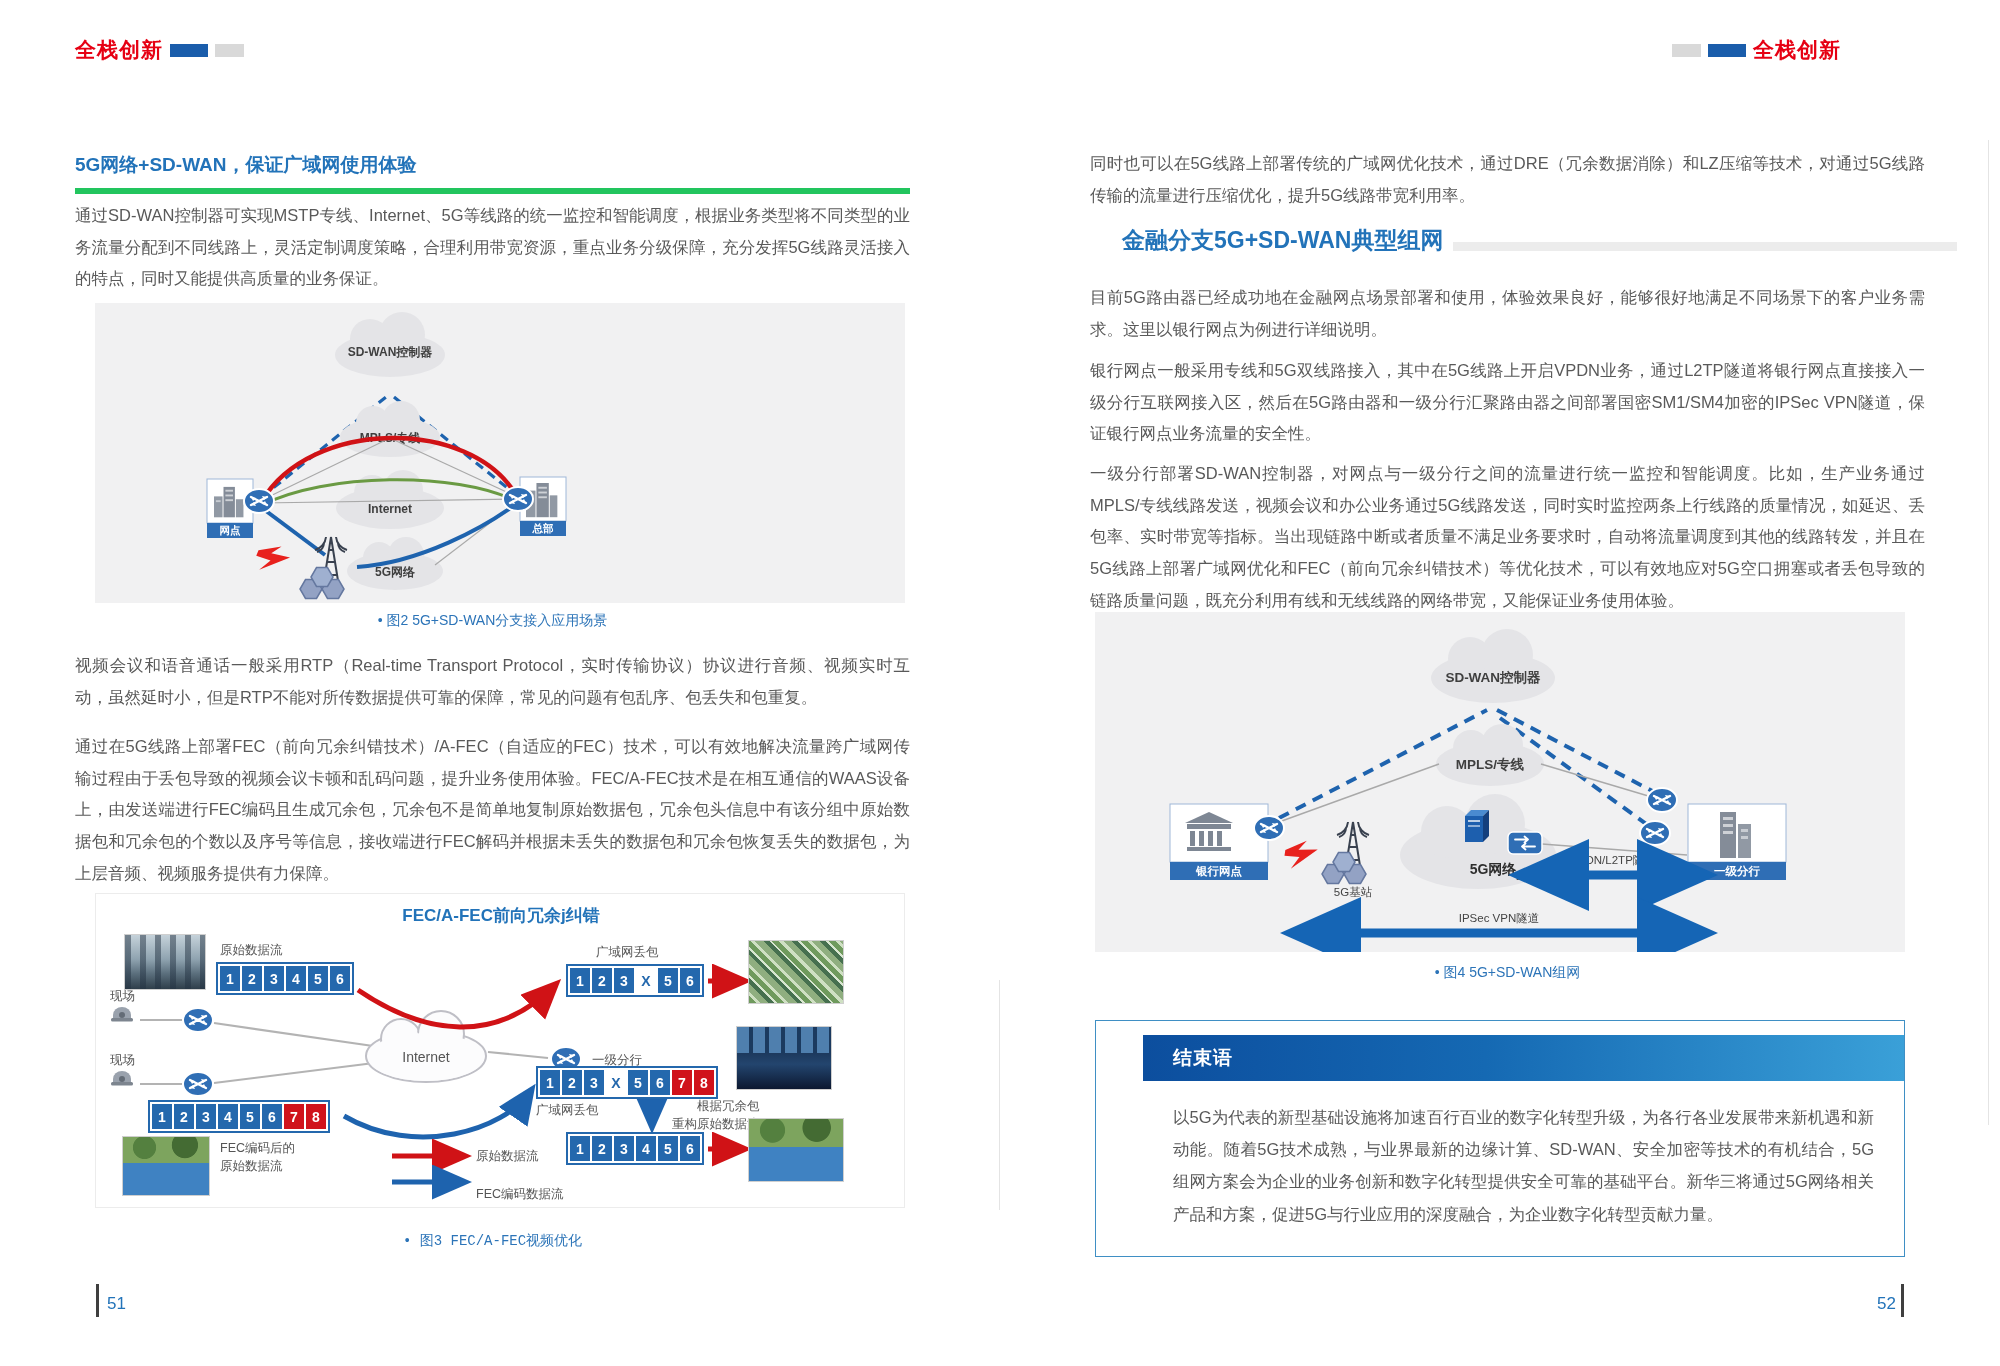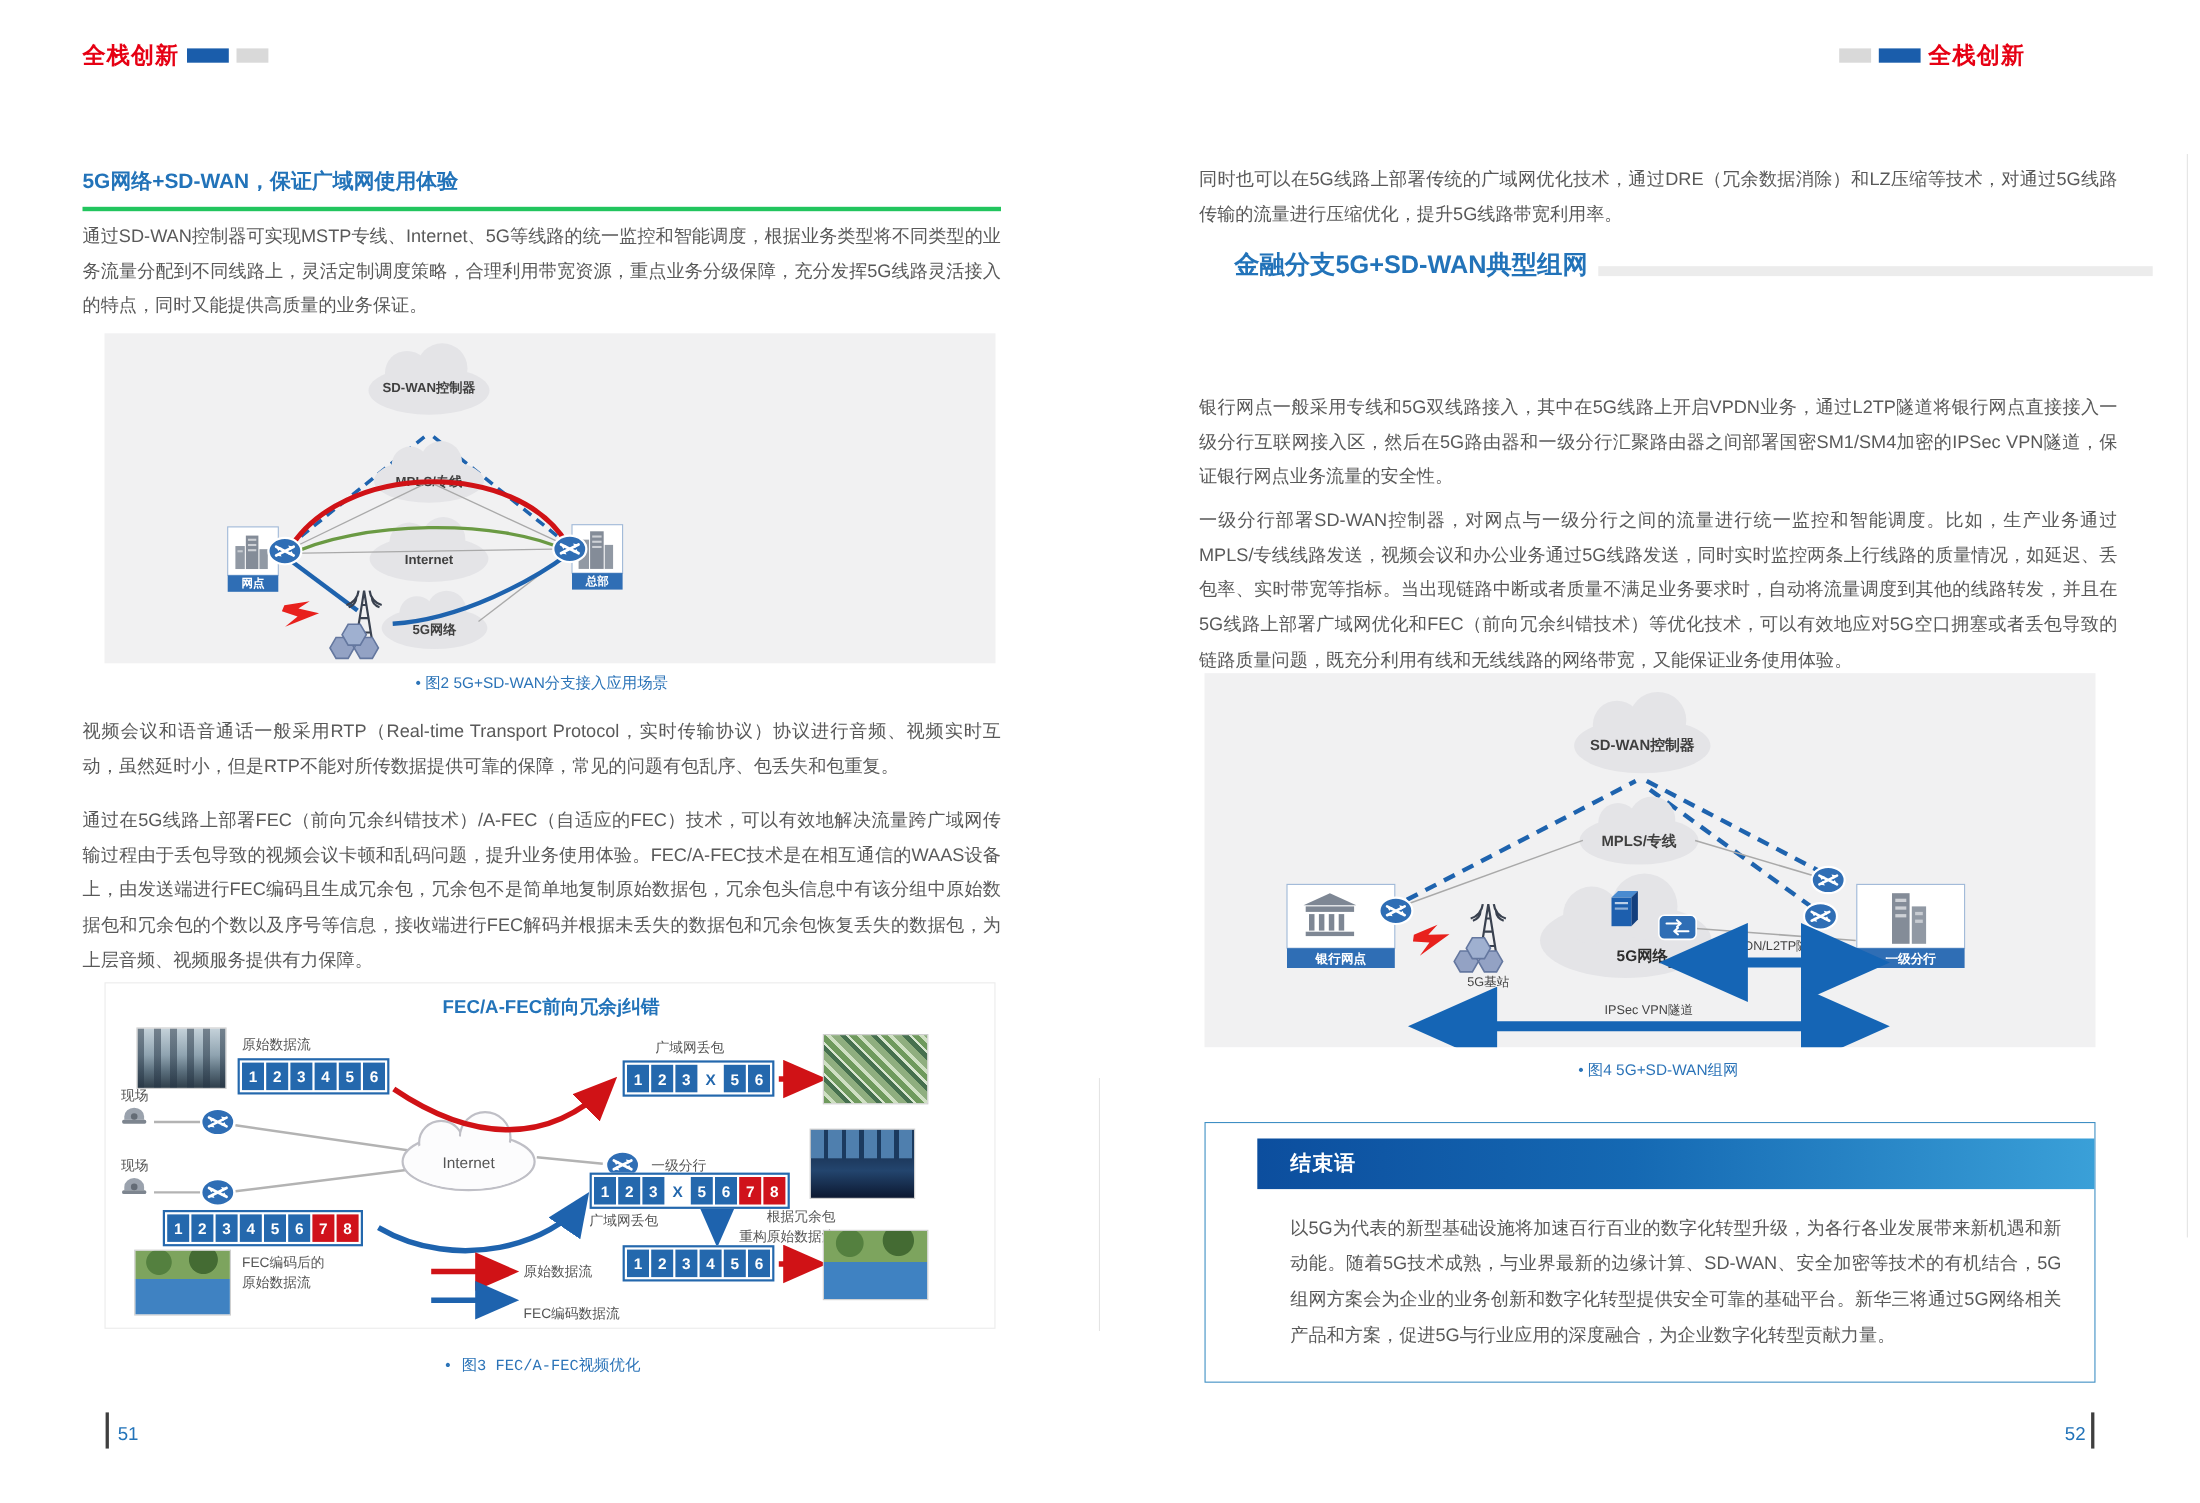--- a/index.html
+++ b/index.html
@@ -13,21 +13,21 @@
   body{font-family:"Liberation Sans","DejaVu Sans",sans-serif;color:var(--body-text);}
   .sheet{position:relative;width:2000px;height:1317px;background:#fff;overflow:hidden;}
   .abs{position:absolute;}
   
   .logo{display:flex;align-items:center;gap:7px;}
   .logo .txt{color:var(--brand-red);font-size:21px;font-weight:bold;letter-spacing:1px;}
   .logo .b-blue{width:38px;height:13px;background:var(--bar-blue);}
   .logo .b-gray{width:29px;height:13px;background:var(--bar-gray);}
   
   .h-left{width:835px;font-size:19px;font-weight:bold;color:var(--heading-blue);
-          padding-bottom:10px;border-bottom:4px solid #22c55e;}
+          padding-bottom:10px;border-bottom:6px solid #22c55e;}
   .h-right{width:835px;display:flex;align-items:flex-end;margin-left:32px;}
   .h-right .t{font-size:23px;font-weight:bold;color:var(--heading-blue);white-space:nowrap;}
   .h-right .hbar{flex:1;height:9px;background:#ececec;margin-left:10px;margin-bottom:5px;}
   .para{width:835px;font-size:16.5px;line-height:1.92;text-align:justify;color:var(--body-text);}
   .cap{width:835px;text-align:center;font-size:14px;color:var(--caption-blue);}
   .fig{background:var(--figure-bg);}
   .fig-white{background:#fff;border:1px solid #ececec;}
   .pgnum{font-size:17px;color:var(--heading-blue);}
   .pgbar{width:3px;height:76px;background:#3f3f3f;}
   .gutter{width:1px;background:#e4e4e4;}
@@ -358,20 +358,21 @@
     <span class="txt">全栈创新</span>
   </div>
 
   <div class="abs para" style="left:1090px;top:148px;">同时也可以在5G线路上部署传统的广域网优化技术，通过DRE（冗余数据消除）和LZ压缩等技术，对通过5G线路传输的流量进行压缩优化，提升5G线路带宽利用率。</div>
 
   <div class="abs h-right" style="left:1090px;top:225px;">
     <span class="t">金融分支5G+SD-WAN典型组网</span>
     <i class="hbar"></i>
   </div>
 
+  <div class="abs para" style="left:1090px;top:282px;">目前5G路由器已经成功地在金融网点场景部署和使用，体验效果良好，能够很好地满足不同场景下的客户业务需求。这里以银行网点为例进行详细说明。</div>
   <div class="abs para" style="left:1090px;top:355px;">银行网点一般采用专线和5G双线路接入，其中在5G线路上开启VPDN业务，通过L2TP隧道将银行网点直接接入一级分行互联网接入区，然后在5G路由器和一级分行汇聚路由器之间部署国密SM1/SM4加密的IPSec VPN隧道，保证银行网点业务流量的安全性。</div>
   <div class="abs para" style="left:1090px;top:458px;">一级分行部署SD-WAN控制器，对网点与一级分行之间的流量进行统一监控和智能调度。比如，生产业务通过MPLS/专线线路发送，视频会议和办公业务通过5G线路发送，同时实时监控两条上行线路的质量情况，如延迟、丢包率、实时带宽等指标。当出现链路中断或者质量不满足业务要求时，自动将流量调度到其他的线路转发，并且在5G线路上部署广域网优化和FEC（前向冗余纠错技术）等优化技术，可以有效地应对5G空口拥塞或者丢包导致的链路质量问题，既充分利用有线和无线线路的网络带宽，又能保证业务使用体验。</div>
 
   <div class="abs fig" style="left:1095px;top:612px;width:810px;height:340px;">
     <svg width="810" height="340" viewBox="0 0 810 340">
       <defs>
         <marker id="mb2l" markerWidth="10" markerHeight="10" refX="3" refY="4" orient="auto">
           <path d="M9,0 L0,4 L9,8 Z" fill="#1565b5"></path>
           </marker>
         <marker id="mb2r" markerWidth="10" markerHeight="10" refX="6" refY="4" orient="auto">

